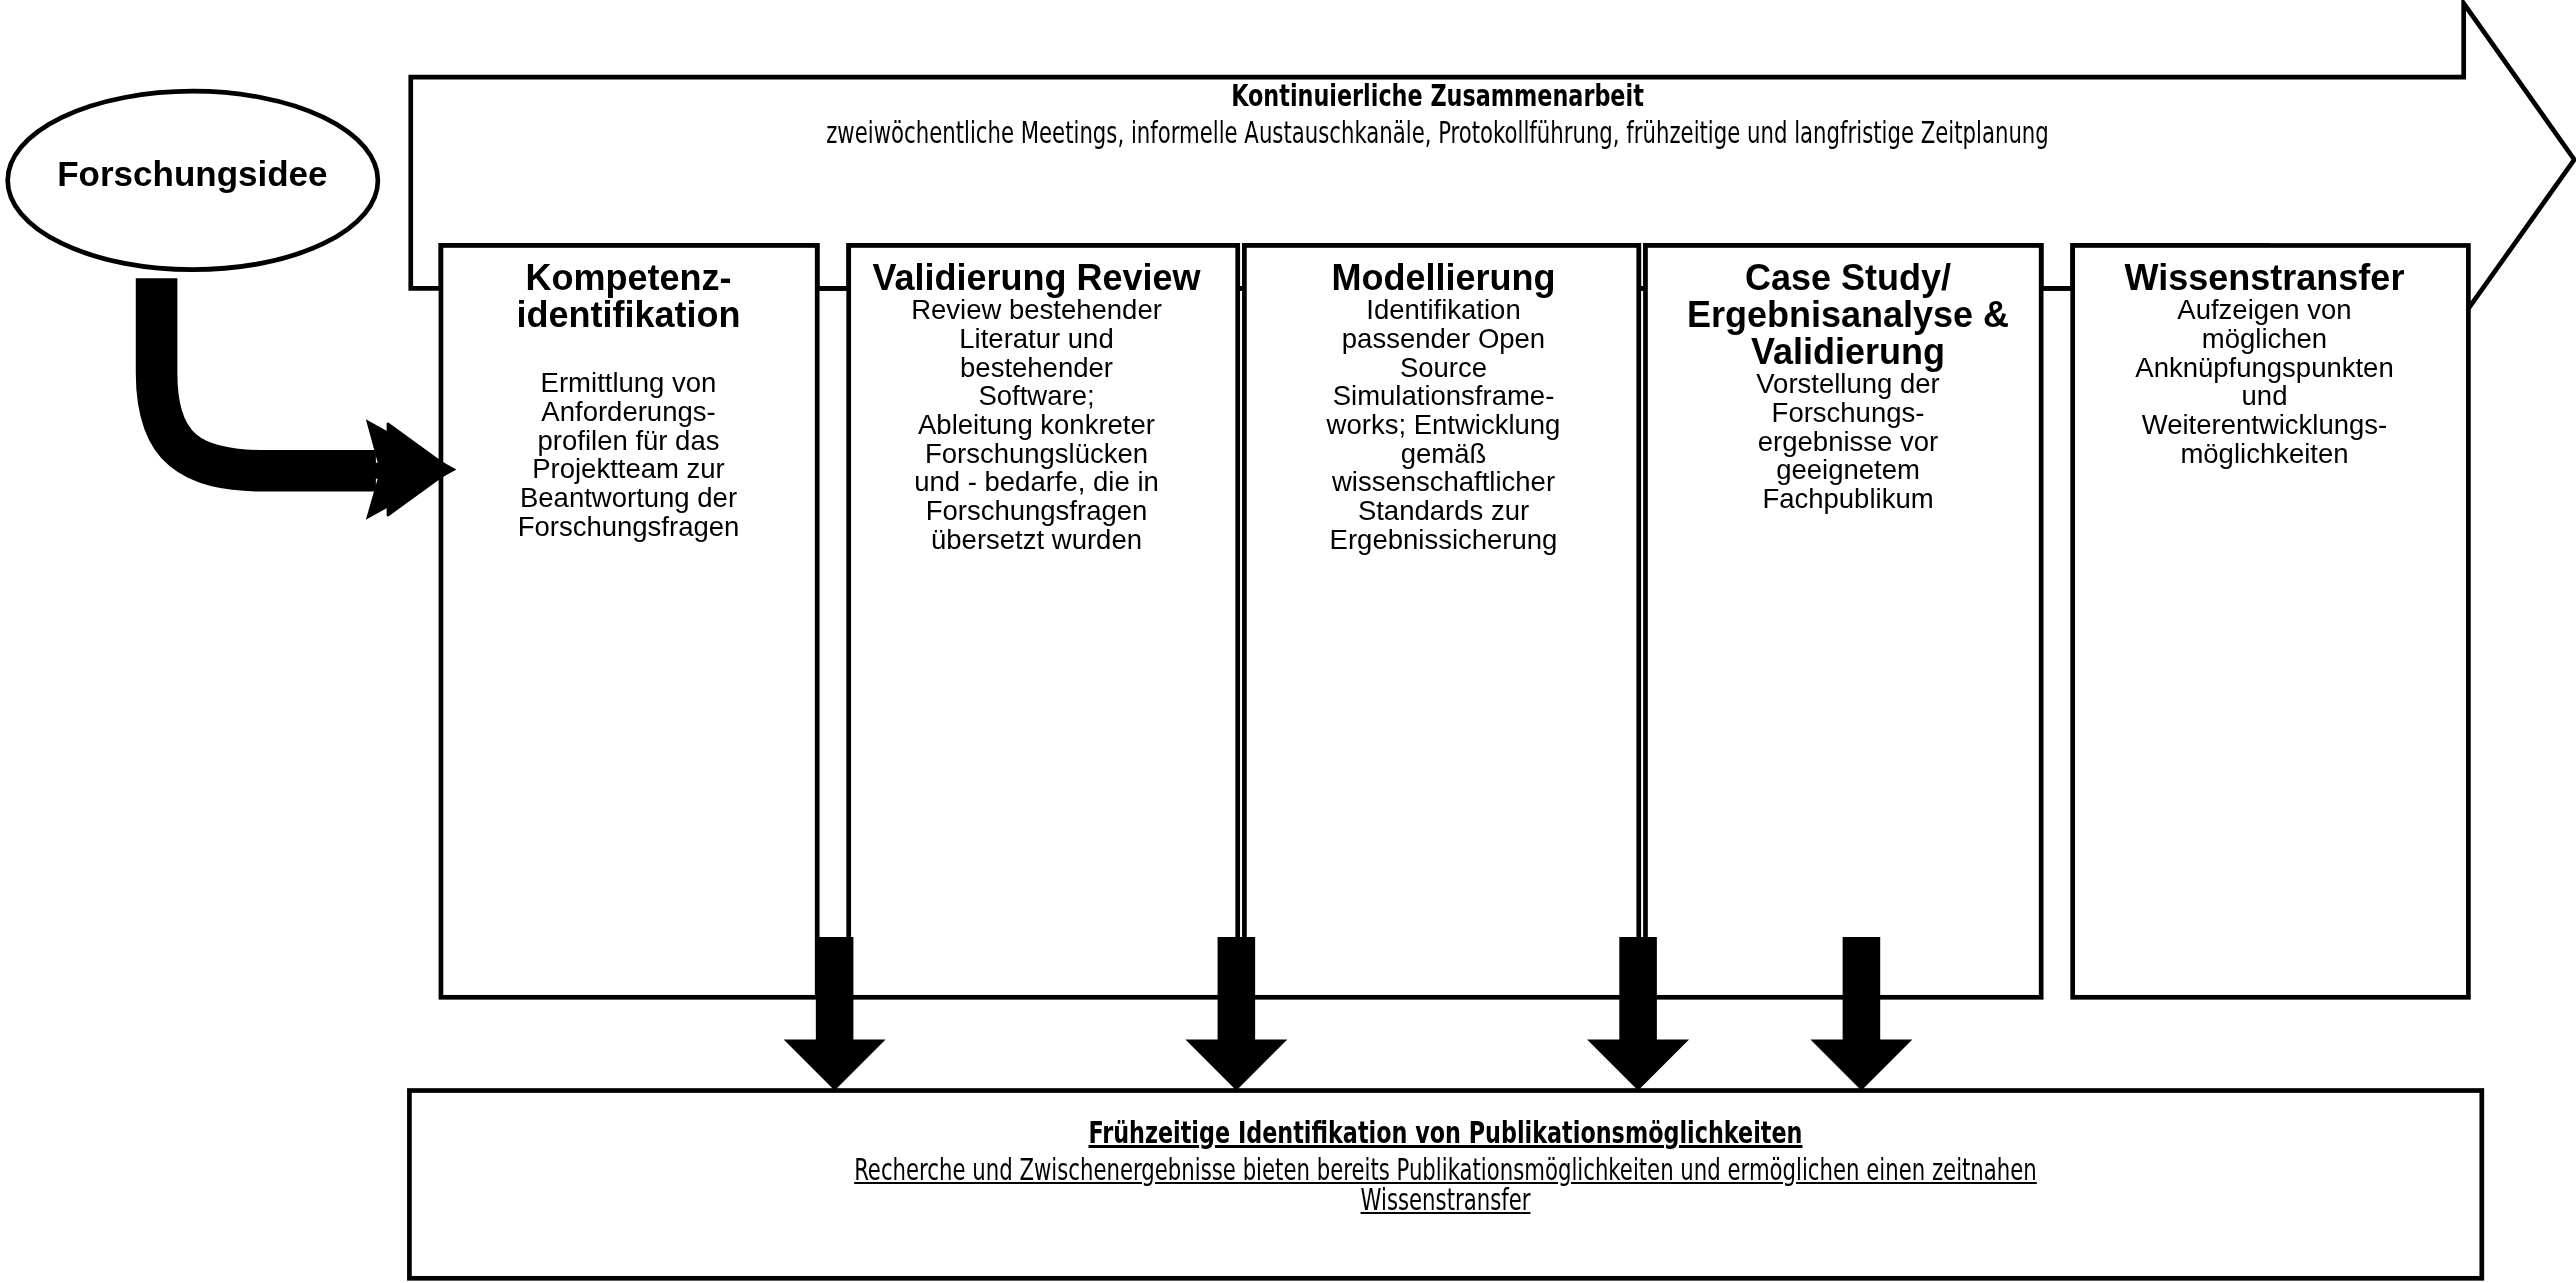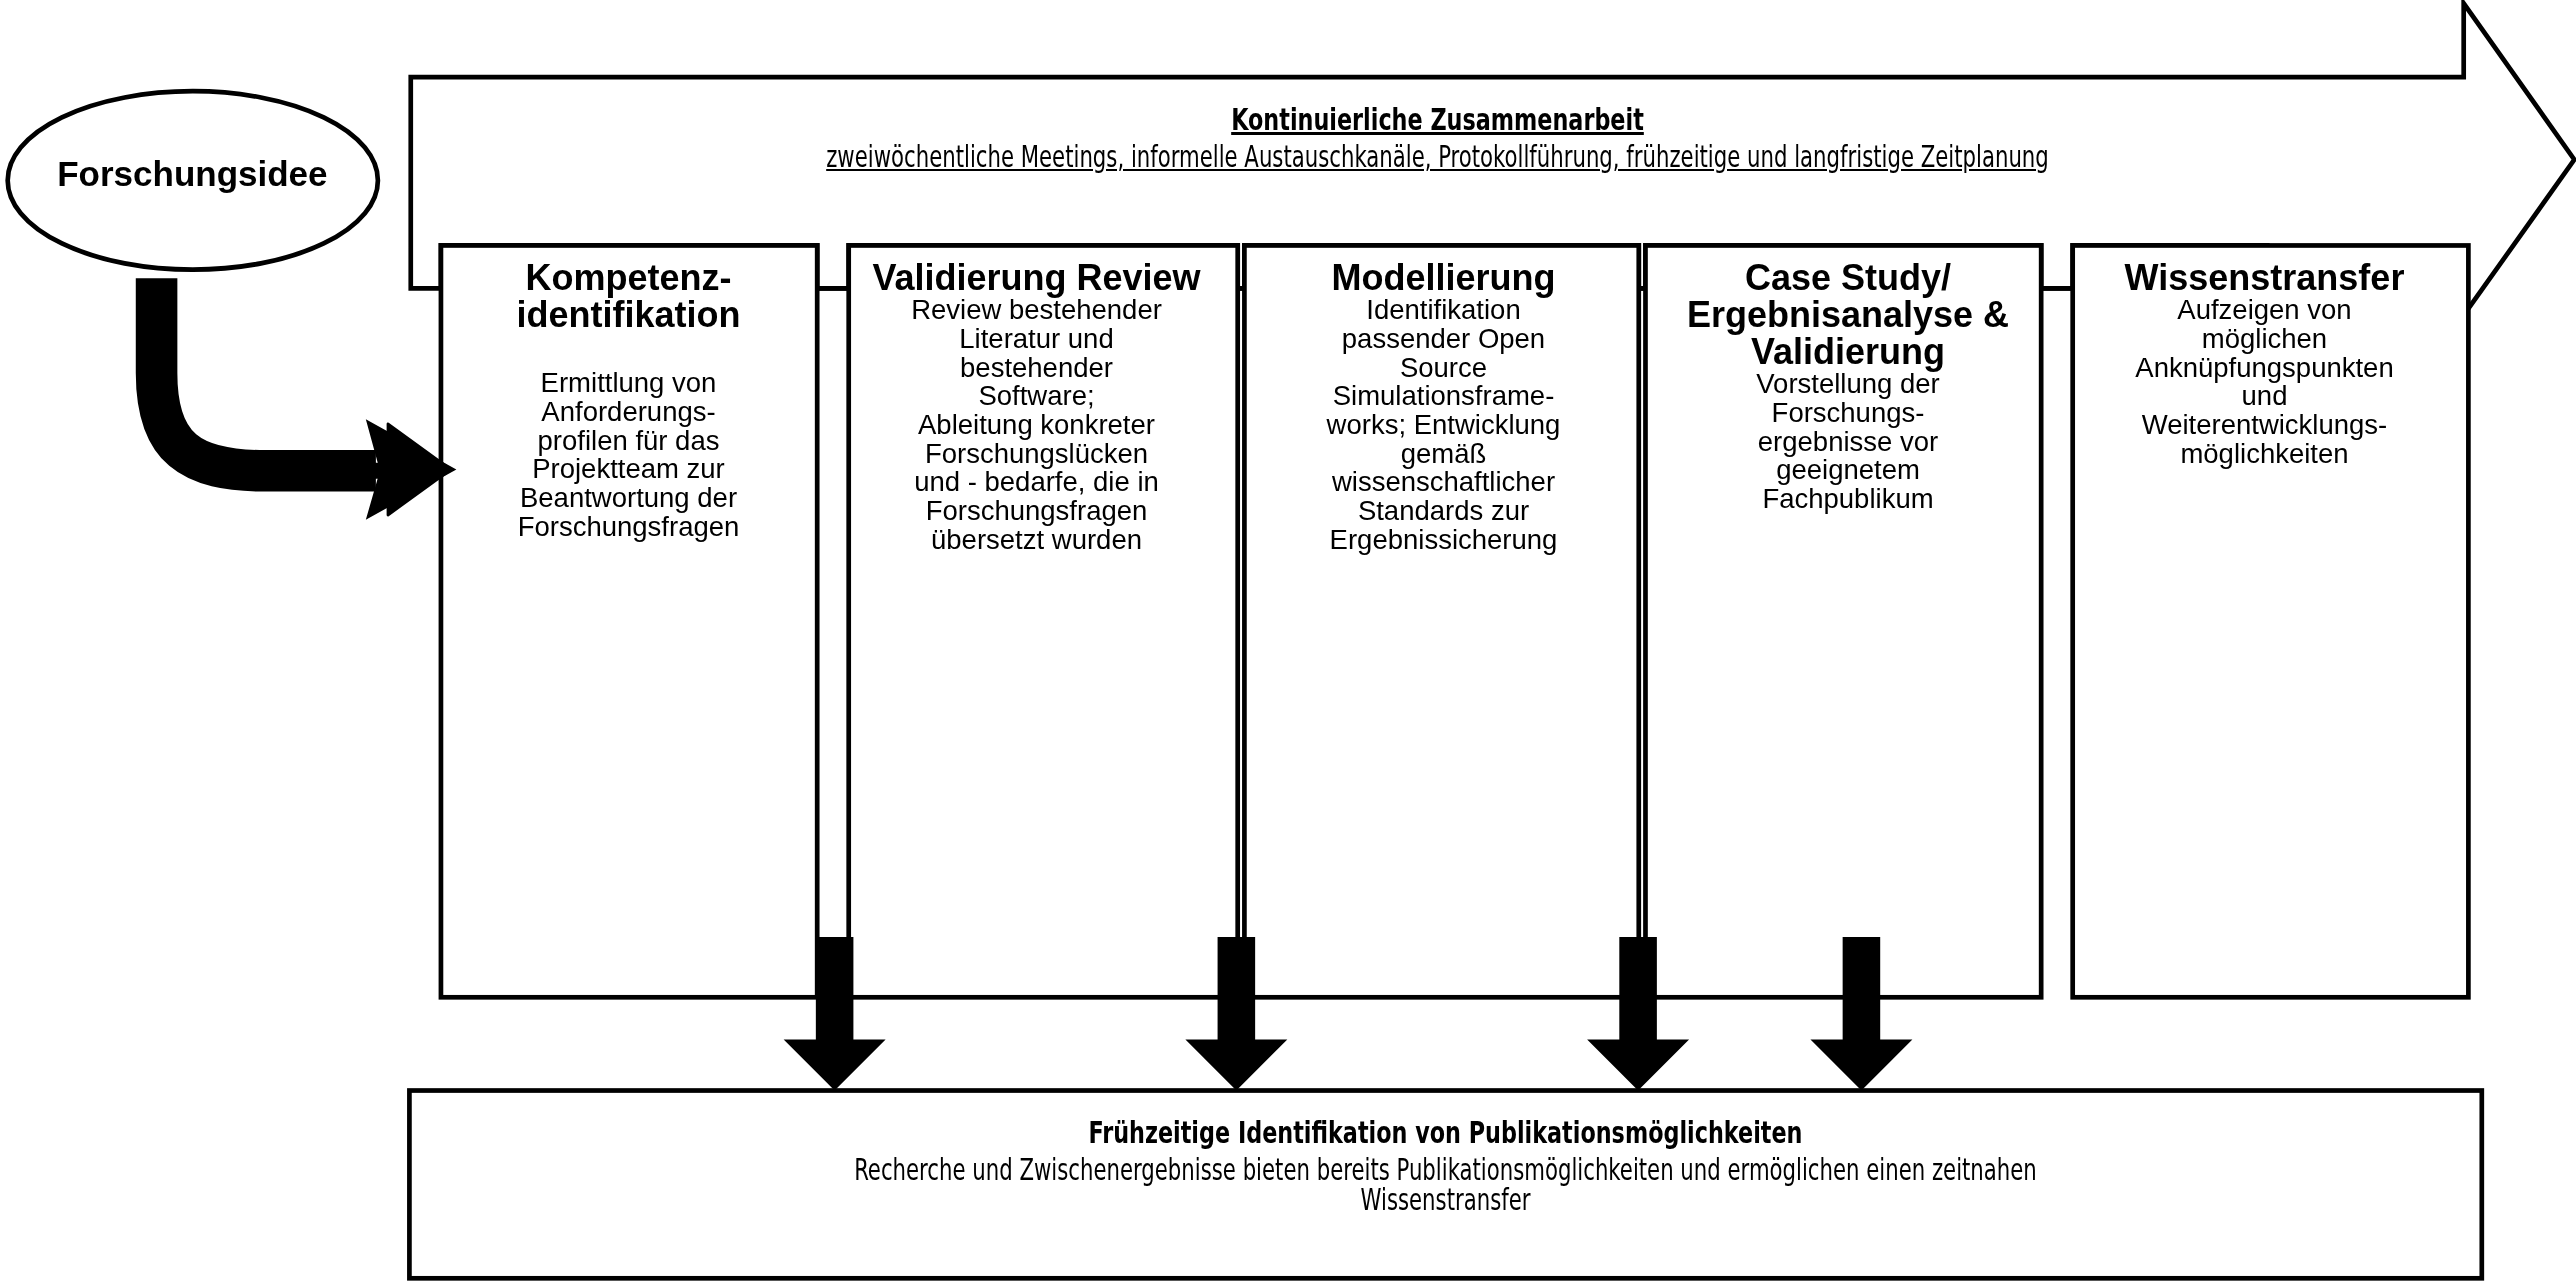--- a/index.html
+++ b/index.html
@@ -9,39 +9,39 @@
   #vec{position:absolute;left:0;top:0;width:2576px;height:1283px;}
 
   .txt{position:absolute;text-align:center;color:#000;line-height:1.02;}
 
   
   #ellipse-label{left:5.4px;top:156px;width:374px;font-size:35px;font-weight:bold;}
 
   
   .cond{font-family:"Liberation Sans Narrow","DejaVu Sans Condensed","Liberation Sans",sans-serif;
         transform:scaleX(0.80);transform-origin:center top;}
-  #banner-block{left:411px;top:104px;width:2053px;text-decoration:underline;}
+  #banner-block{left:411px;top:80px;width:2053px;}
   #banner-title{font-size:31px;font-weight:bold;letter-spacing:0px;}
   #banner-sub{font-size:29.5px;margin-top:6.7px;}
 
   
   .col-title{font-size:36px;font-weight:bold;line-height:1.03;}
   .col-body{font-size:27.5px;line-height:1.045;}
 
   #col0{left:434px;top:259px;width:389px;}
   #col1{left:842px;top:259px;width:389px;}
   #col2{left:1249px;top:259px;width:389px;}
   #col3{left:1650px;top:259px;width:396px;}
   #col4{left:2053px;top:259px;width:423px;}
 
   #col0 .col-body{margin-top:36px;text-align:center;}
   #col1 .col-body, #col2 .col-body, #col3 .col-body, #col4 .col-body{margin-top:0px;}
 
   
-  #bottom-block{left:416px;top:1117px;width:2059px;}
+  #bottom-block{left:416px;top:1117px;width:2059px;text-decoration:underline;}
   #bottom-title{font-size:31px;font-weight:bold;}
   #bottom-sub{font-size:29.5px;margin-top:6.7px;}
 </style>
 </head>
 <body>
 
 <div id="stage">
 
   <svg id="vec" viewBox="0 0 3840 1913">
 

